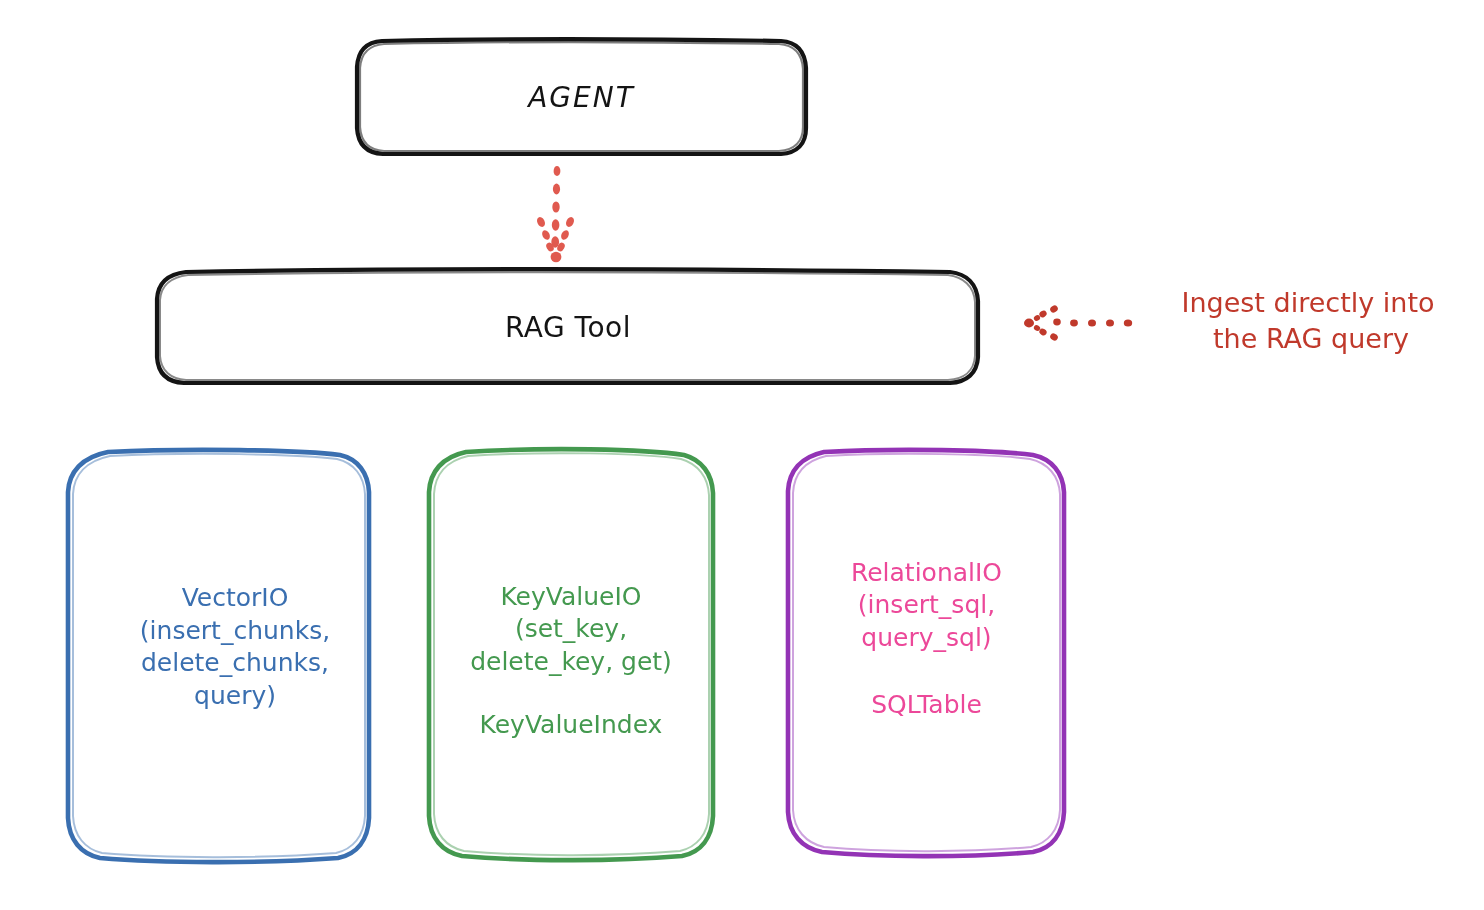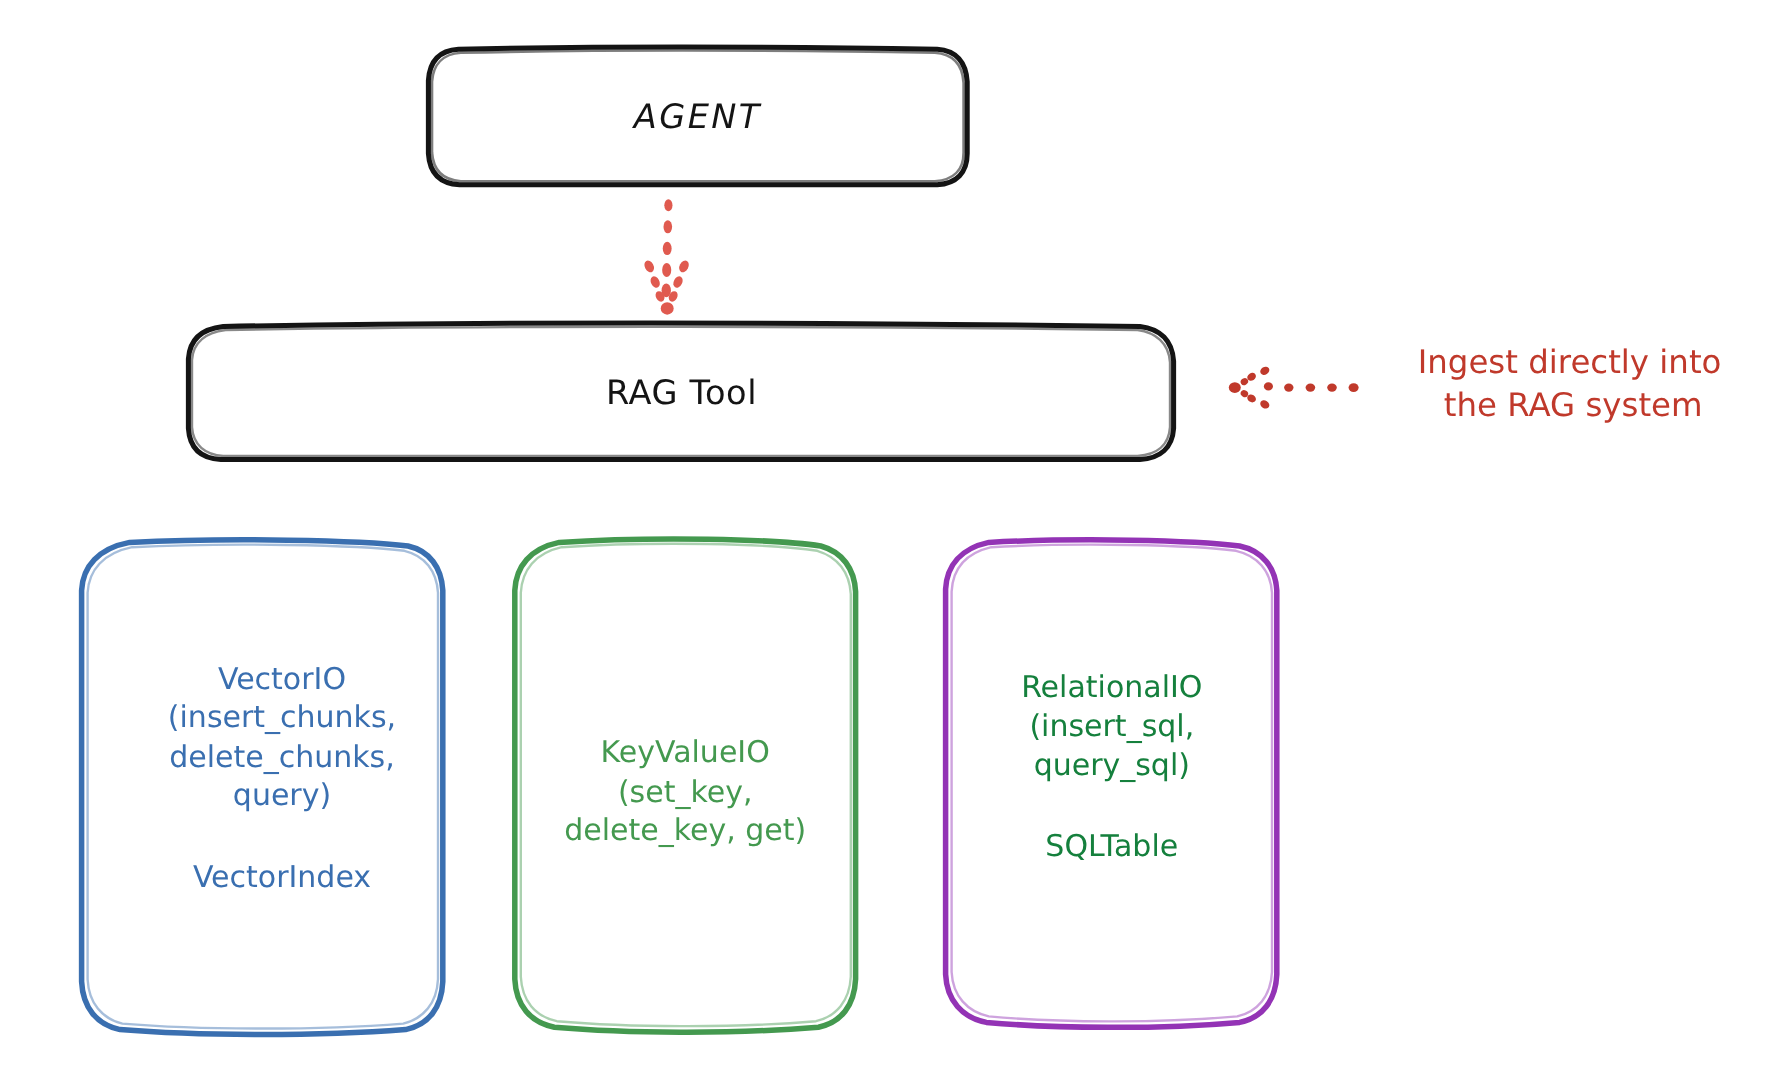--- a/index.html
+++ b/index.html
@@ -91,21 +91,21 @@
   .card-sub {
     position: relative;
     z-index: 3;
     font-family: "DejaVu Sans", sans-serif;
     font-size: 25px;
     font-weight: 500;
     margin-top: 36px;
   }
   .blue   { color: #3a6fb0; }
   .green  { color: #44994f; margin-top: 32px; }
-  .purple { color: #15803d; }
+  .purple { color: #ec4899; }
 
   
   .card-vector .inner    { transform: translateY(-8px); }
   .card-keyvalue .inner  { transform: translateY(-10px); }
   .card-relational .inner{ transform: translateY(-14px); }
 
   
   .annotation {
     position: absolute;
     left: 1143px;
@@ -227,37 +227,37 @@
 <div class="node box-ragtool">
   <span class="box-label ragtool">RAG Tool</span>
 </div>
 
 <div class="card card-vector">
   <div class="inner">
     <div class="card-text blue">VectorIO
 (insert_chunks,
 delete_chunks,
 query)</div>
-    <div class="card-sub blue">VectorIndex</div>
   </div>
 </div>
 
 <div class="card card-keyvalue">
   <div class="inner">
     <div class="card-text green">KeyValueIO
 (set_key,
 delete_key, get)</div>
+    <div class="card-sub green">KeyValueIndex</div>
   </div>
 </div>
 
 <div class="card card-relational">
   <div class="inner">
     <div class="card-text purple">RelationalIO
 (insert_sql,
 query_sql)</div>
     <div class="card-sub purple">SQLTable</div>
   </div>
 </div>
 
 <div class="annotation">
   <span class="ln">Ingest directly into</span>
-  <span class="ln ln2">the RAG system</span>
+  <span class="ln ln2">the RAG query</span>
 </div>
 
 </body></html>

